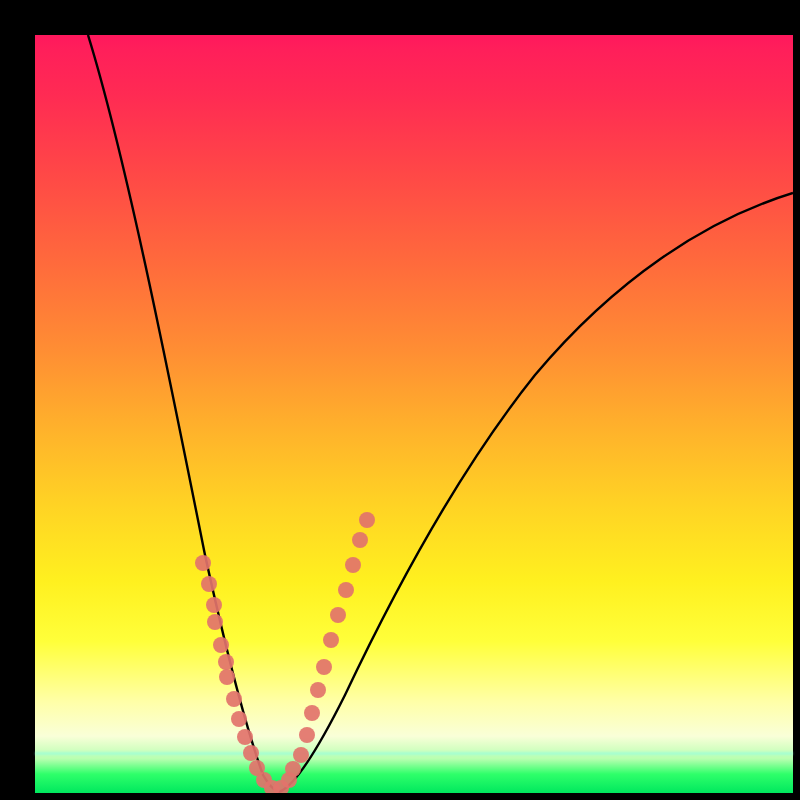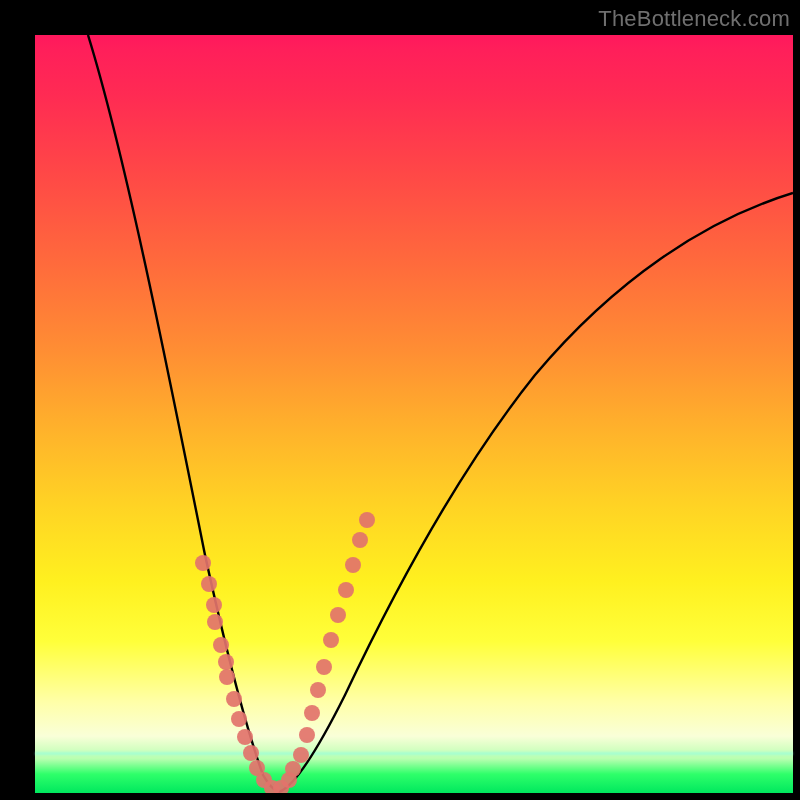--- a/index.html
+++ b/index.html
@@ -119,14 +119,13 @@
         <circle cx="296" cy="605" r="8"></circle>
         <circle cx="303" cy="580" r="8"></circle>
         <circle cx="311" cy="555" r="8"></circle>
         <circle cx="318" cy="530" r="8"></circle>
         <circle cx="325" cy="505" r="8"></circle>
         <circle cx="332" cy="485" r="8"></circle>
       </g>
     </svg>
   </div>
 
-  <div class="watermark">TheBottleneck.com</div>
 </div>
 
 </body></html>

